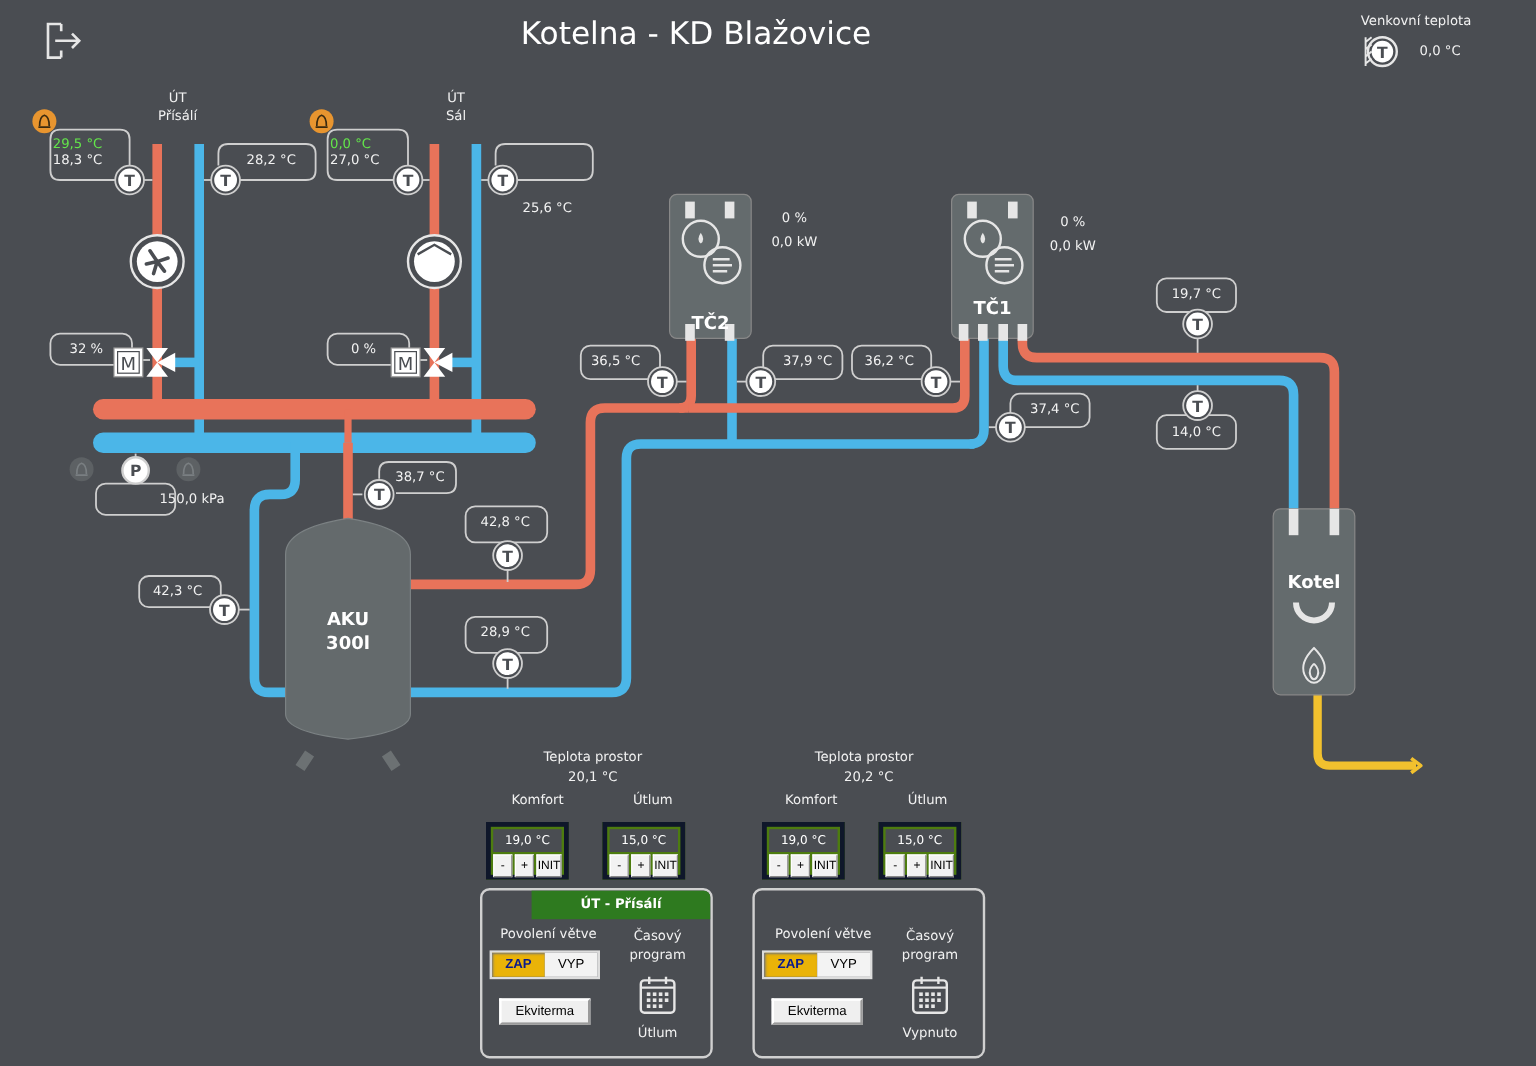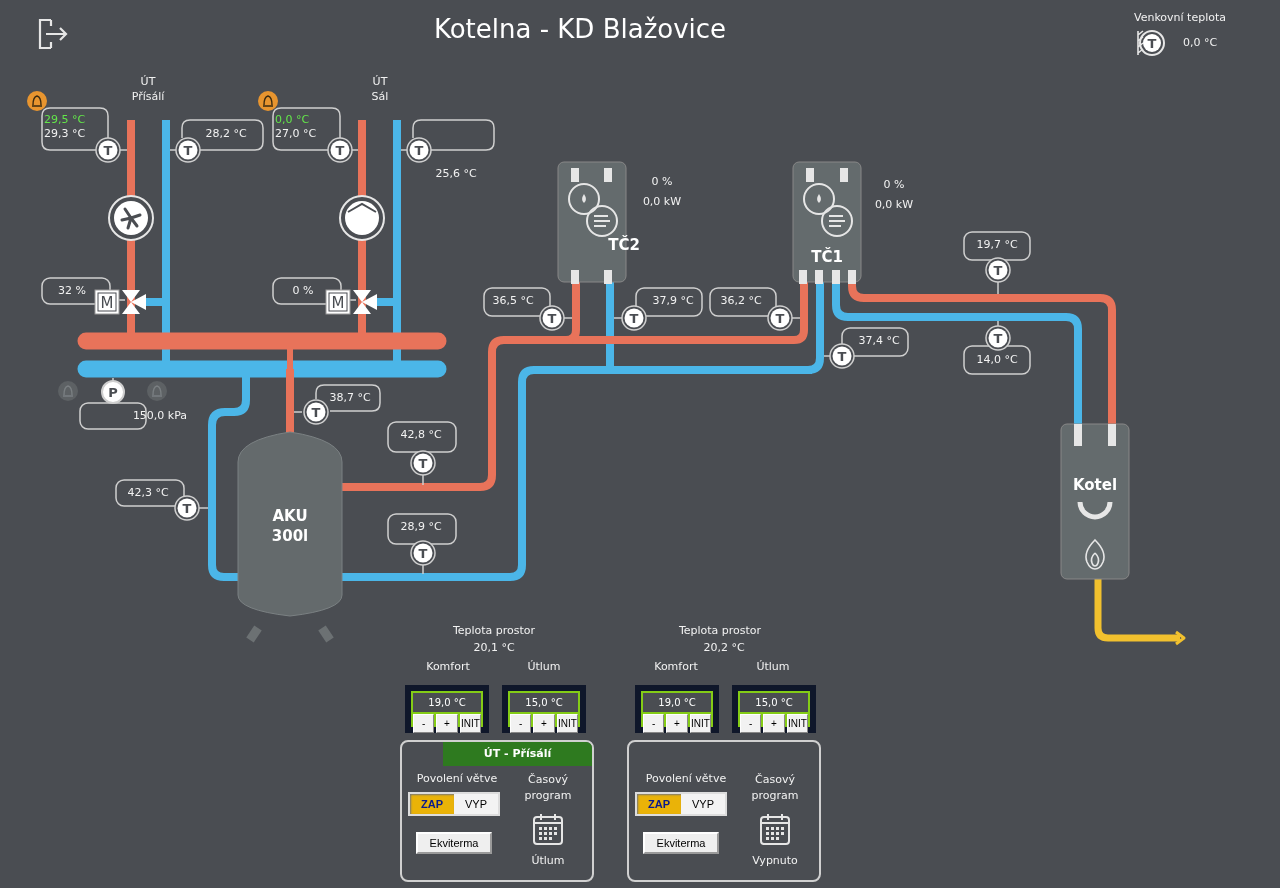--- a/index.html
+++ b/index.html
@@ -20,21 +20,21 @@
     .lbl { font-size: 11px; text-align: center; line-height: 15px; }
     .val { font-size: 11px; text-align: center; }
     .val-green { color: #63e64a; }
     .box-text { font-size: 11px; line-height: 14px; }
     .device-label { font-size: 15px; font-weight: bold; text-align: center; color: #fff; }
     .hp-stat { font-size: 11px; text-align: center; line-height: 20px; }
 
     
     .ctrl-label { font-size: 11px; text-align: center; }
     .setpoint {
-      width: 84px; height: 48px; background: #84cc16; border: 6px solid #0f172a;
+      width: 69px; height: 48px; background: #4d7c0f; border: 4px solid #0f172a;
       box-sizing: border-box; padding: 2px;
     }
     .setpoint .sp-val { height: 19px; background: #4a4d52; color: #fff; font-size: 10px; text-align: center; line-height: 19px; }
     .setpoint .sp-btns { display: flex; gap: 2px; margin-top: 2px; }
     .sp-btn {
       flex: 1; height: 19px; background: #f2f2f2; color: #000; font-size: 10px;
       border: 1px solid #888; border-top-color: #fff; border-left-color: #fff;
       box-sizing: border-box; text-align: center; line-height: 17px; cursor: pointer;
       font-family: "Liberation Sans", sans-serif;
     }
@@ -317,21 +317,21 @@
   <div>ÚT</div>
   <div>Přísálí</div>
 </div>
 <div class="abs lbl" style="left:350px;top:74px;width:60px;">
   <div>ÚT</div>
   <div>Sál</div>
 </div>
 
 <div class="abs box-text" style="left:44px;top:113px;width:54px;">
   <div class="val-green">29,5 °C</div>
-  <div>29,3 °C</div>
+  <div>18,3 °C</div>
 </div>
 <div class="abs val" style="left:196px;top:127px;width:60px;">28,2 °C</div>
 <div class="abs box-text" style="left:275px;top:113px;width:54px;">
   <div class="val-green">0,0 °C</div>
   <div>27,0 °C</div>
 </div>
 <div class="abs val" style="left:426px;top:127px;width:60px;margin-top:40px;">25,6 °C</div>
 
 <div class="abs val" style="left:44px;top:284px;width:56px;">32 %</div>
 <div class="abs val" style="left:275px;top:284px;width:56px;">0 %</div>
@@ -340,21 +340,21 @@
 
 <div class="abs device-label" style="left:250px;top:506px;width:80px;line-height:20px;">
   <div>AKU</div>
   <div>300l</div>
 </div>
 <div class="abs val" style="left:320px;top:391px;width:60px;">38,7 °C</div>
 <div class="abs val" style="left:388px;top:428px;width:66px;">42,8 °C</div>
 <div class="abs val" style="left:116px;top:486px;width:64px;">42,3 °C</div>
 <div class="abs val" style="left:388px;top:520px;width:66px;">28,9 °C</div>
 
-<div class="abs device-label" style="left:558px;top:236px;width:68px;padding-left:32px;">TČ2</div>
+<div class="abs device-label" style="left:558px;top:260px;width:68px;">TČ2</div>
 <div class="abs hp-stat" style="left:630px;top:172px;width:64px;">
   <div>0 %</div>
   <div>0,0 kW</div>
 </div>
 <div class="abs val" style="left:484px;top:294px;width:58px;">36,5 °C</div>
 <div class="abs val" style="left:644px;top:294px;width:58px;">37,9 °C</div>
 
 <div class="abs device-label" style="left:793px;top:248px;width:68px;">TČ1</div>
 <div class="abs hp-stat" style="left:862px;top:175px;width:64px;">
   <div>0 %</div>

